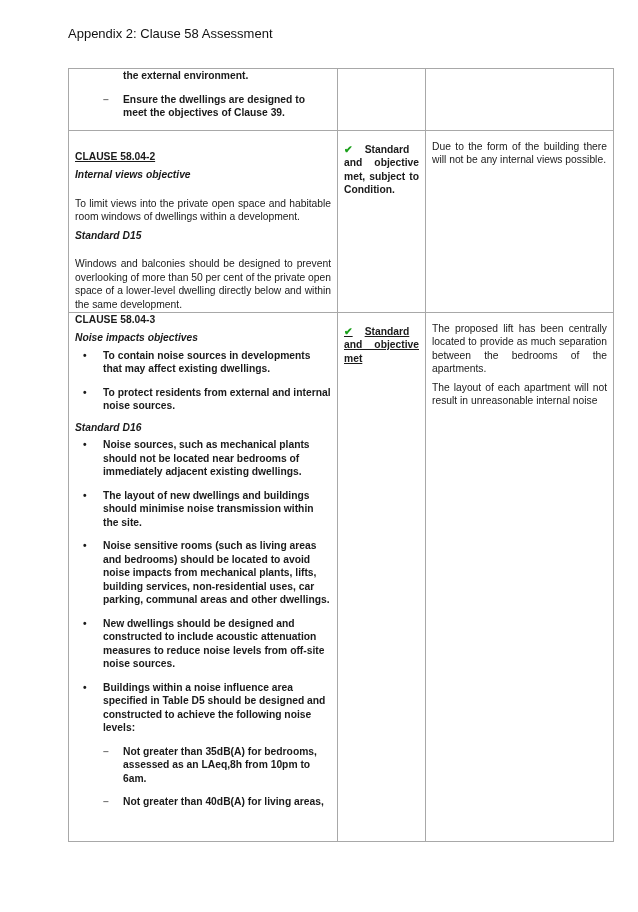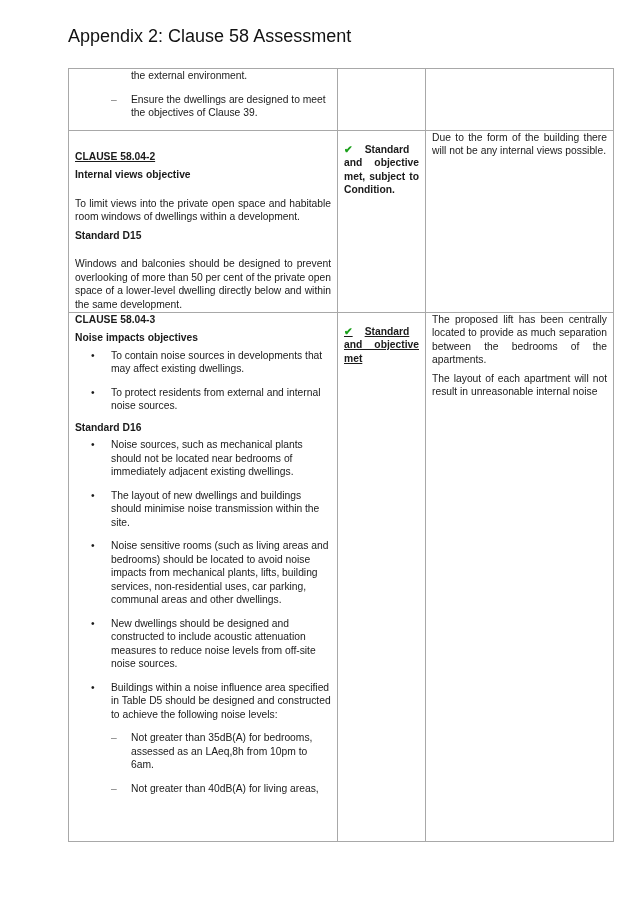--- a/index.html
+++ b/index.html
@@ -2,50 +2,50 @@
 <html><head>
 <meta charset="utf-8">
 <style>
   html, body { margin: 0; padding: 0; background: #ffffff; }
   body {
     width: 638px; height: 912px; position: relative; overflow: hidden;
     font-family: "Liberation Sans", sans-serif; color: #1a1a1a;
   }
   .page-header {
     position: absolute; left: 68px; top: 26px;
-    font-size: 18px; color: #111;
+    font-size: 13px; color: #111;
   }
   table.assessment {
     position: absolute; left: 68px; top: 68px;
     width: 545px; border-collapse: collapse; table-layout: fixed;
     font-size: 10.3px; line-height: 13.5px;
   }
   table.assessment td {
     border: 1.5px solid #a8a8a8; vertical-align: top; padding: 0 6px;
   }
   col.c1 { width: 269px; }
   col.c2 { width: 88px; }
   col.c3 { width: 188px; }
   .cont-row td { height: 58px; }
   .row2 td { height: 181px; }
   .row3 td { height: 528px; }
   p { margin: 0; }
   .just { text-align: justify; }
   .clause { font-weight: bold; }
   .clause.first { margin-top: 19px; text-decoration: underline; }
-  .sub { font-weight: bold; margin-top: 5px; }
+  .sub { font-weight: bold; margin-top: 5px; font-style: italic; }
   .para { margin-top: 15px; }
-  ul.bul { list-style: none; margin: 4px 0 0 16px; padding: 0; }
+  ul.bul { list-style: none; margin: 4px 0 0 8px; padding: 0; font-weight: bold; }
   ul.bul li { position: relative; padding-left: 20px; margin-bottom: 10px; }
   ul.bul li .mark { position: absolute; left: 0; top: 0; }
   ul.bul.dash li { padding-left: 40px; }
   ul.bul.dash li .mark { left: 20px; color: #777; }
   .status { font-weight: bold; text-align: justify; text-align-last: auto; margin-top: 12px; }
   .check { color: #1aa01a; font-weight: bold; margin-right: 12px; }
-  .comment { margin-top: 0; }
+  .comment { margin-top: 9px; }
   .status-wrap { padding-top: 2px; }
   .comment-wrap { padding-top: 20px; }
   .status-wrap3 { padding-top: 20px; text-decoration: underline; }
   .comment-wrap3 { padding-top: 20px; }
 </style>
 </head>
 <body>
 
 <div class="page-header">Appendix 2: Clause 58 Assessment</div>
 

